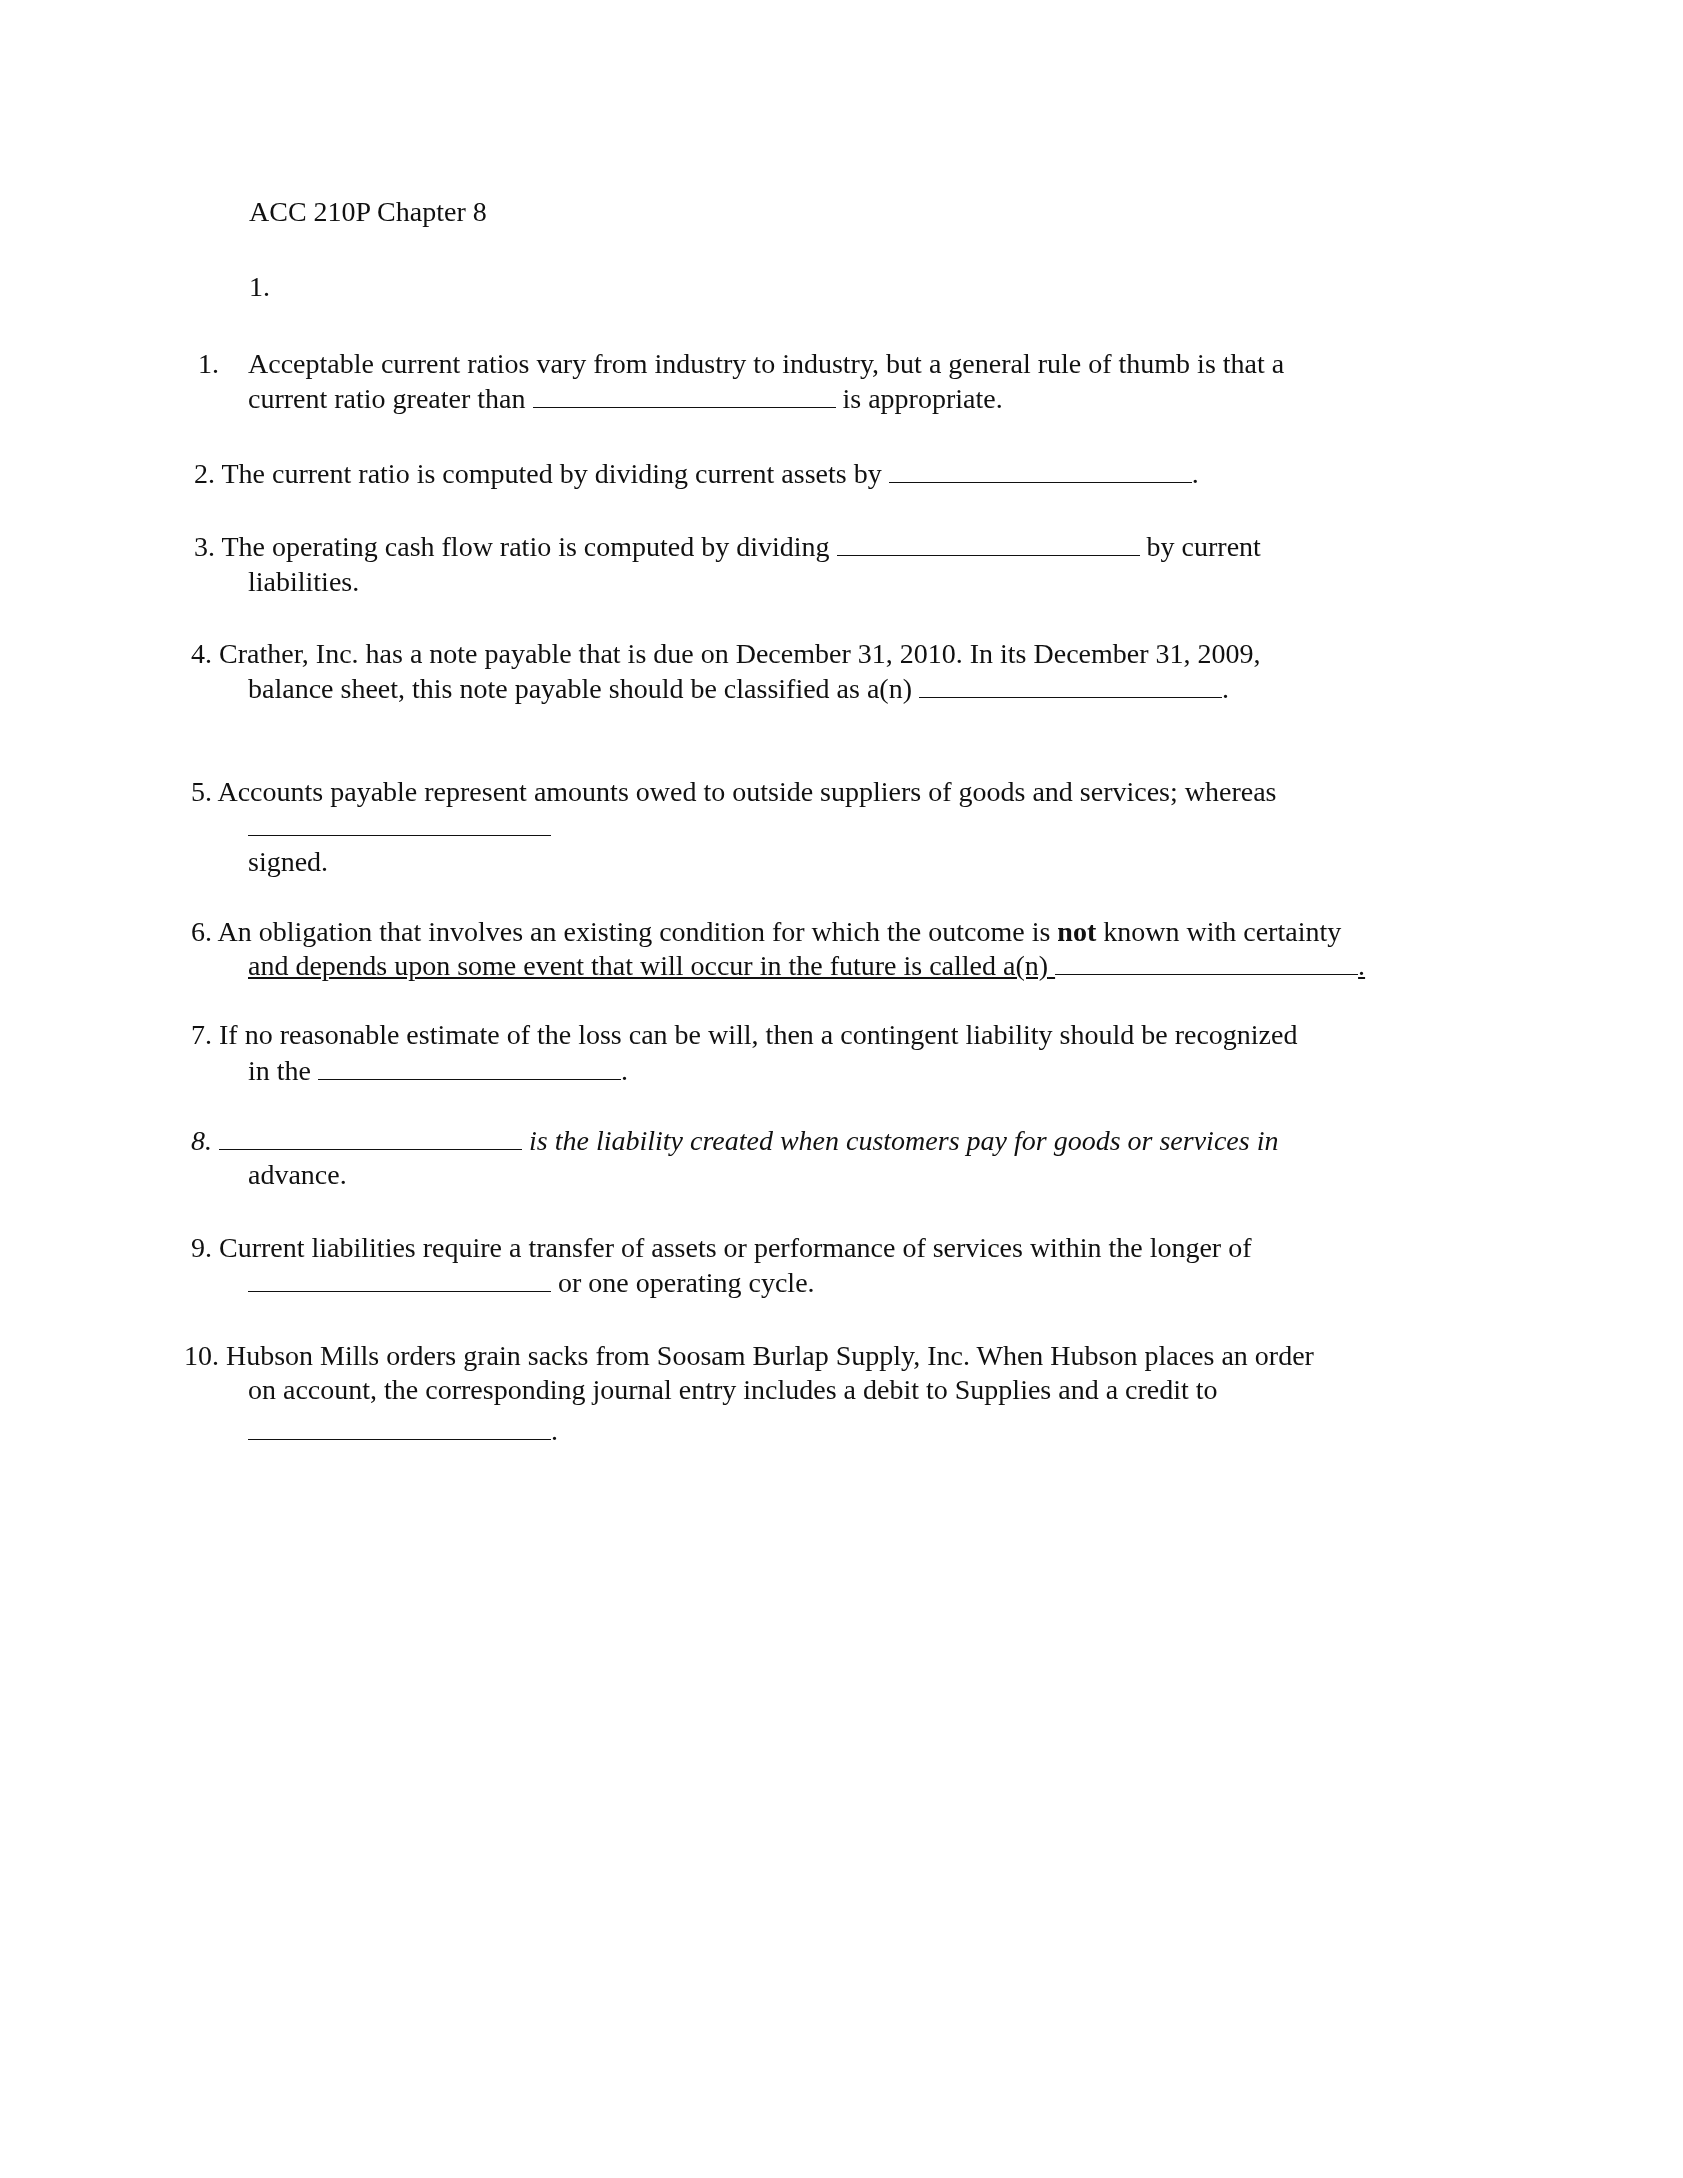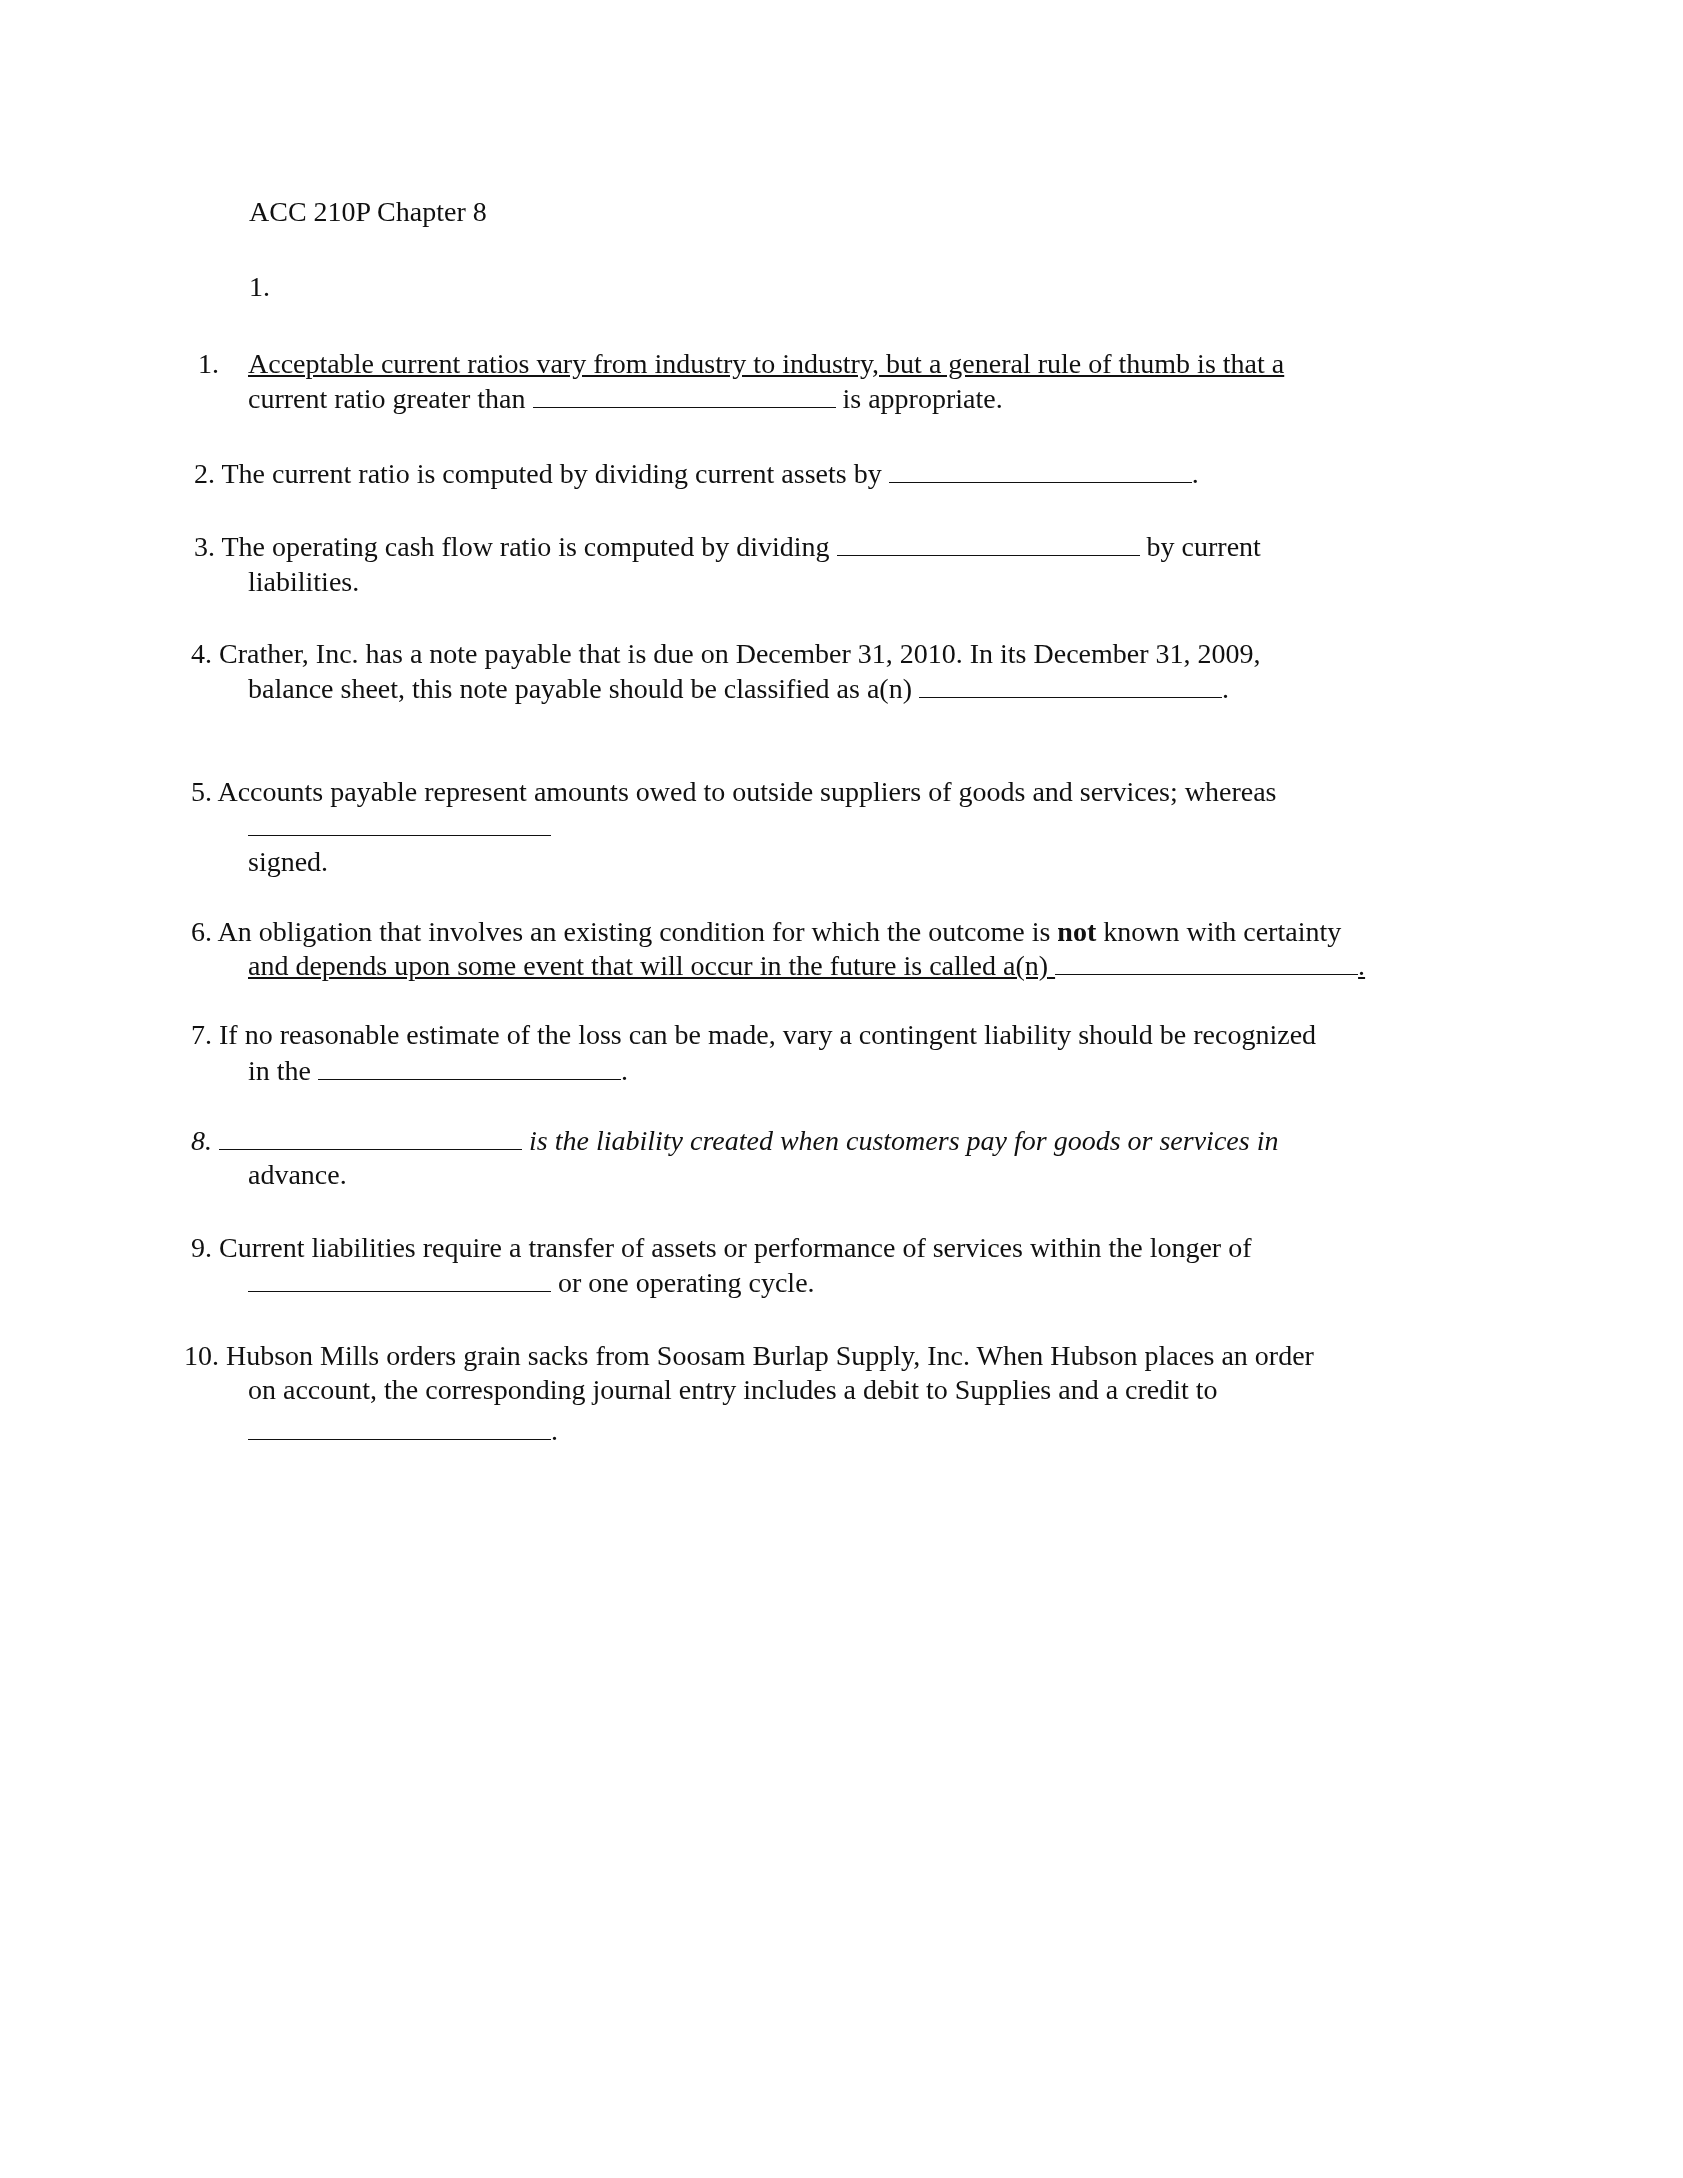--- a/index.html
+++ b/index.html
@@ -11,21 +11,21 @@
 </style>
 </head>
 <body>
 
 <div>
   <div class="line" style="left:249px;top:194px;">ACC 210P Chapter 8</div>
   <div class="line" style="left:249px;top:269px;">1.</div>
 
   <div>
     <div class="line" style="left:198px;top:346px;">1.</div>
-    <div class="line" style="left:248px;top:346px;text-decoration:underline;">Acceptable current ratios vary from industry to industry, but a general rule of thumb is that a</div>
+    <div class="line" style="left:248px;top:346px;">Acceptable current ratios vary from industry to industry, but a general rule of thumb is that a</div>
     <div class="line" style="left:248px;top:381px;">
       <span>current ratio greater than</span>
       <span class="blank"></span>
       <span>is appropriate.</span>
     </div>
   </div>
 
   <div>
     <div class="line" style="left:194px;top:456px;">
       <span>2.</span>
@@ -75,21 +75,21 @@
     </div>
     <div class="line" style="left:248px;top:948px;text-decoration:underline;">
       <span>and depends upon some event that will occur in the future is called a(n)</span>
       <span class="blank"></span><span>.</span>
     </div>
   </div>
 
   <div>
     <div class="line" style="left:191px;top:1017px;">
       <span>7.</span>
-      <span>If no reasonable estimate of the loss can be made, vary a contingent liability should be recognized</span>
+      <span>If no reasonable estimate of the loss can be will, then a contingent liability should be recognized</span>
     </div>
     <div class="line" style="left:248px;top:1053px;">
       <span>in the</span>
       <span class="blank"></span><span>.</span>
     </div>
   </div>
 
   <div>
     <div class="line" style="left:191px;top:1123px;font-style:italic;">
       <span>8.</span>

